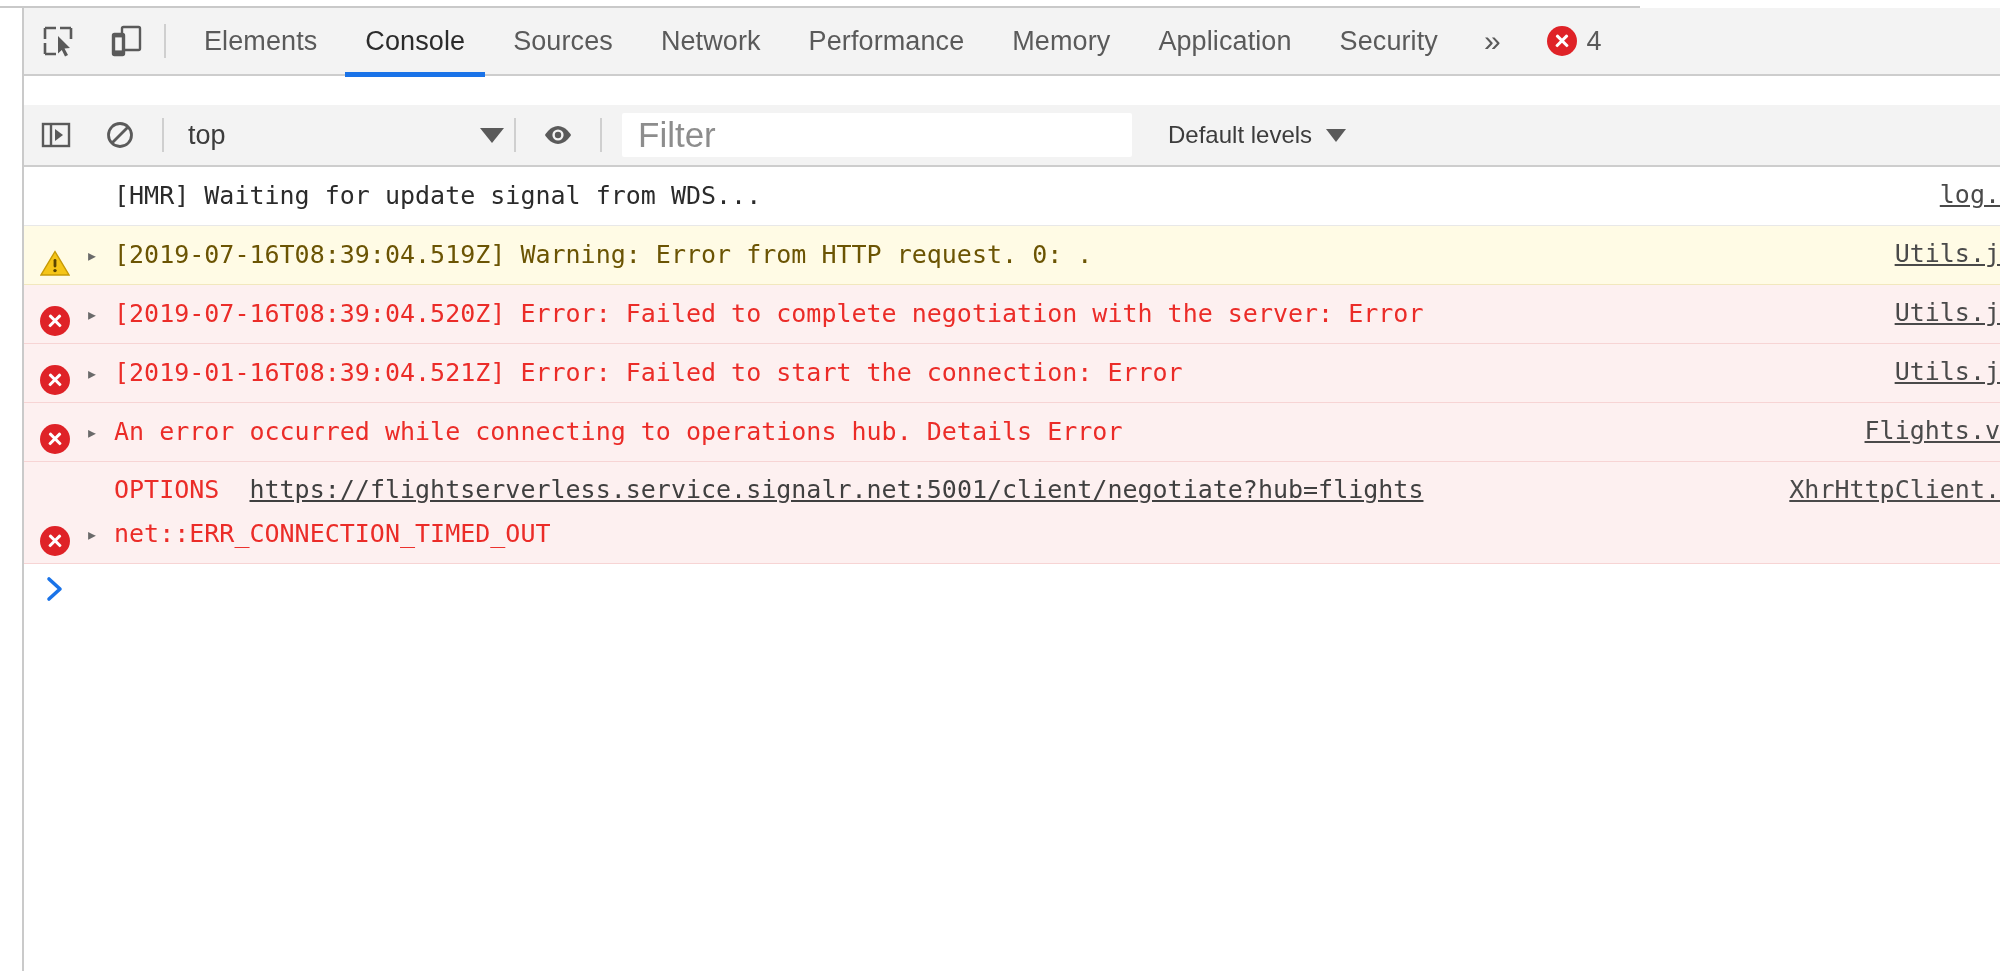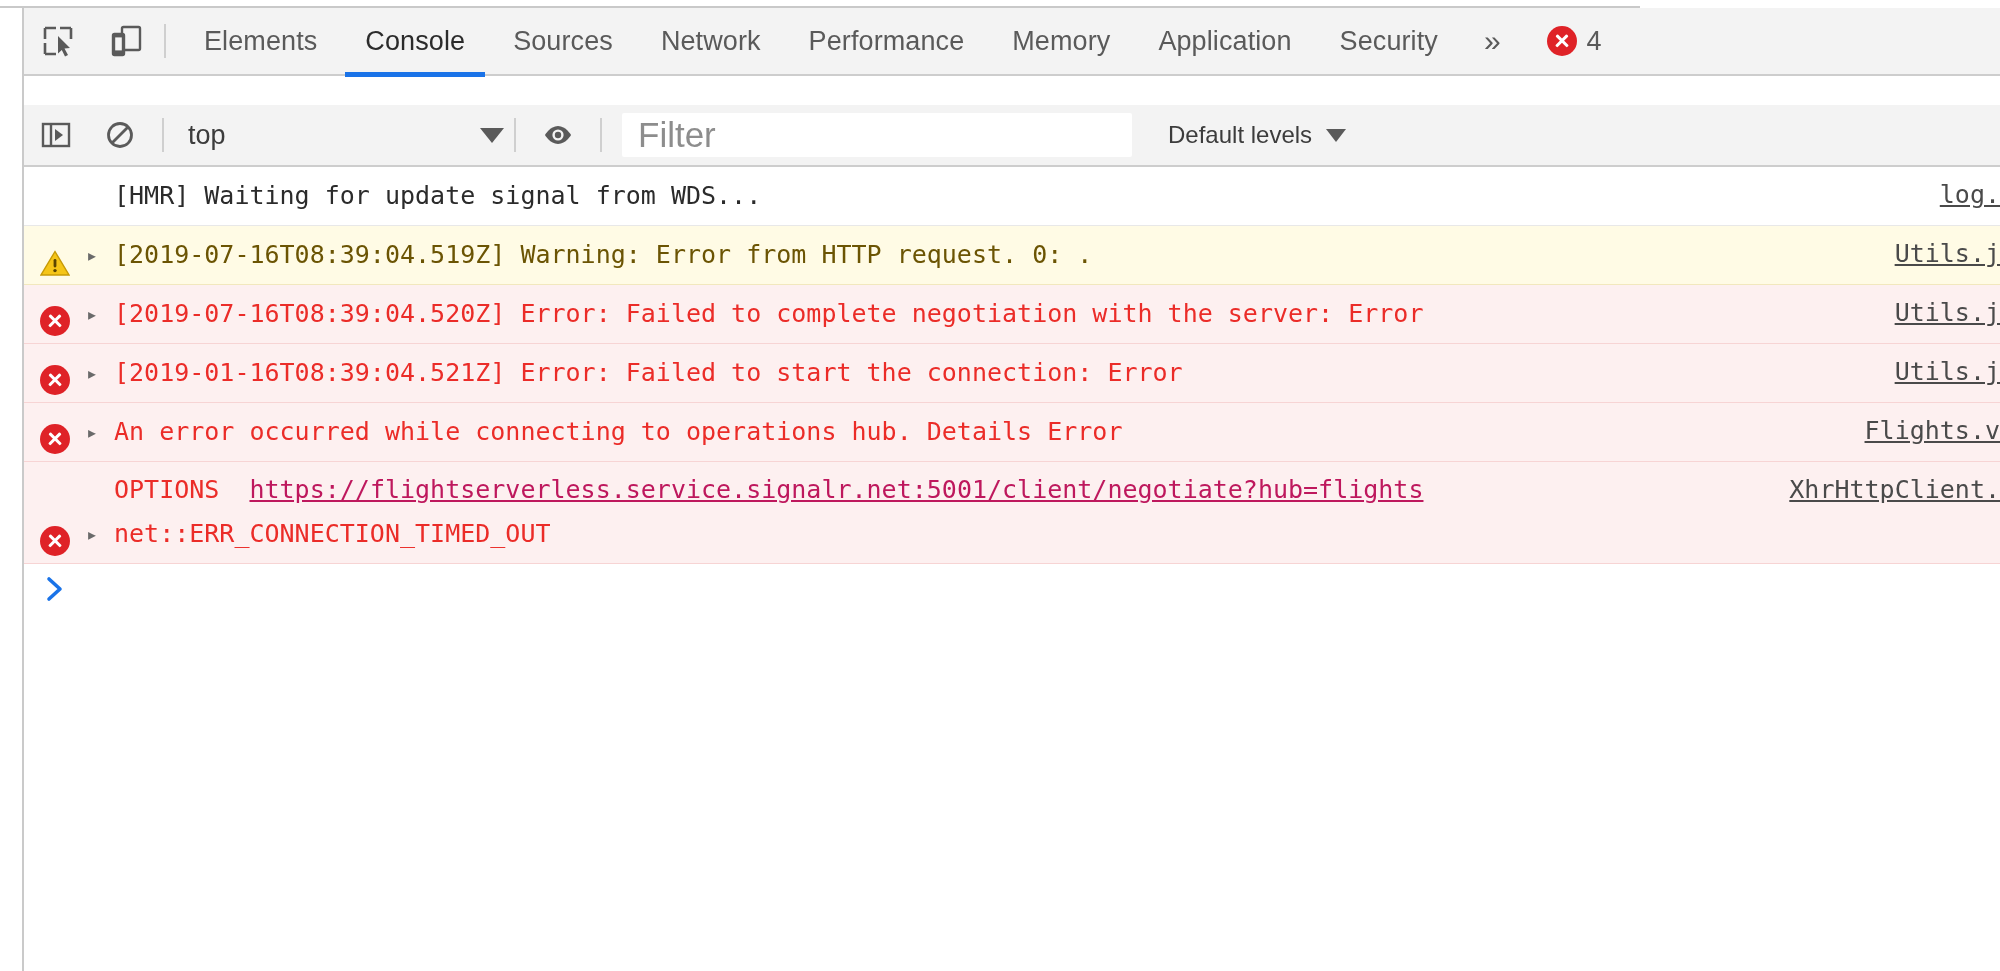--- a/index.html
+++ b/index.html
@@ -278,21 +278,21 @@
     overflow: hidden;
     padding-left: 2px;
   }
   .msg .line { display: block; }
 
   .msg.log .body    { color: #2b2b2b; }
   .msg.warning .body{ color: #6b5403; }
   .msg.error .body  { color: #eb2c28; }
 
   .msg .link {
-    color: #be185d;
+    color: #404040;
     text-decoration: underline;
   }
 
   .msg .source {
     position: absolute;
     right: 0;
     top: 6px;
     padding-right: 0;
     color: #4a4a4a;
     text-decoration: underline;

